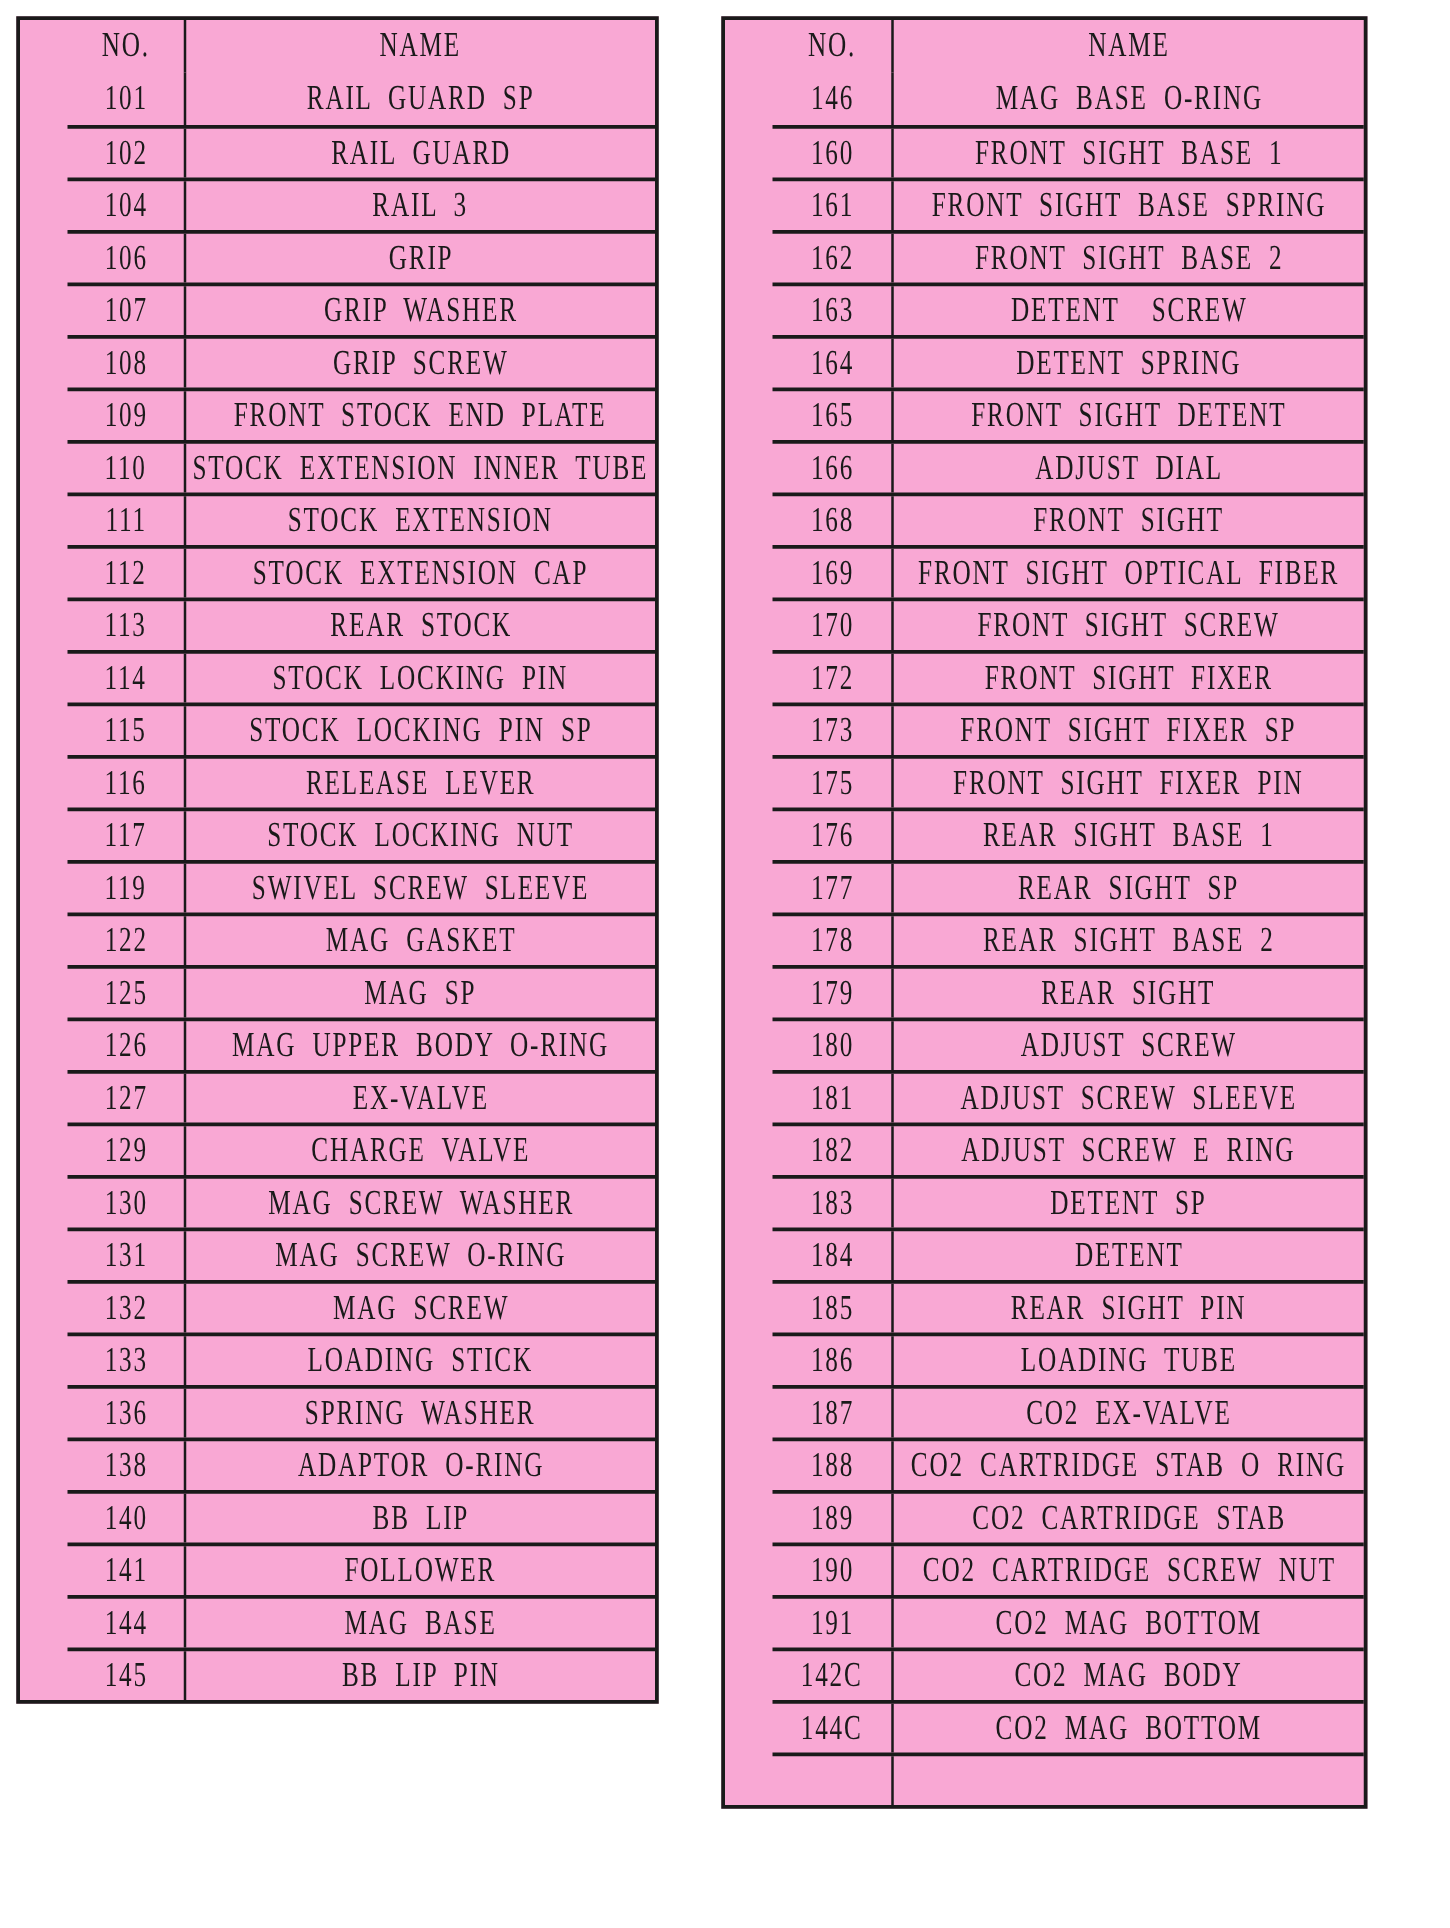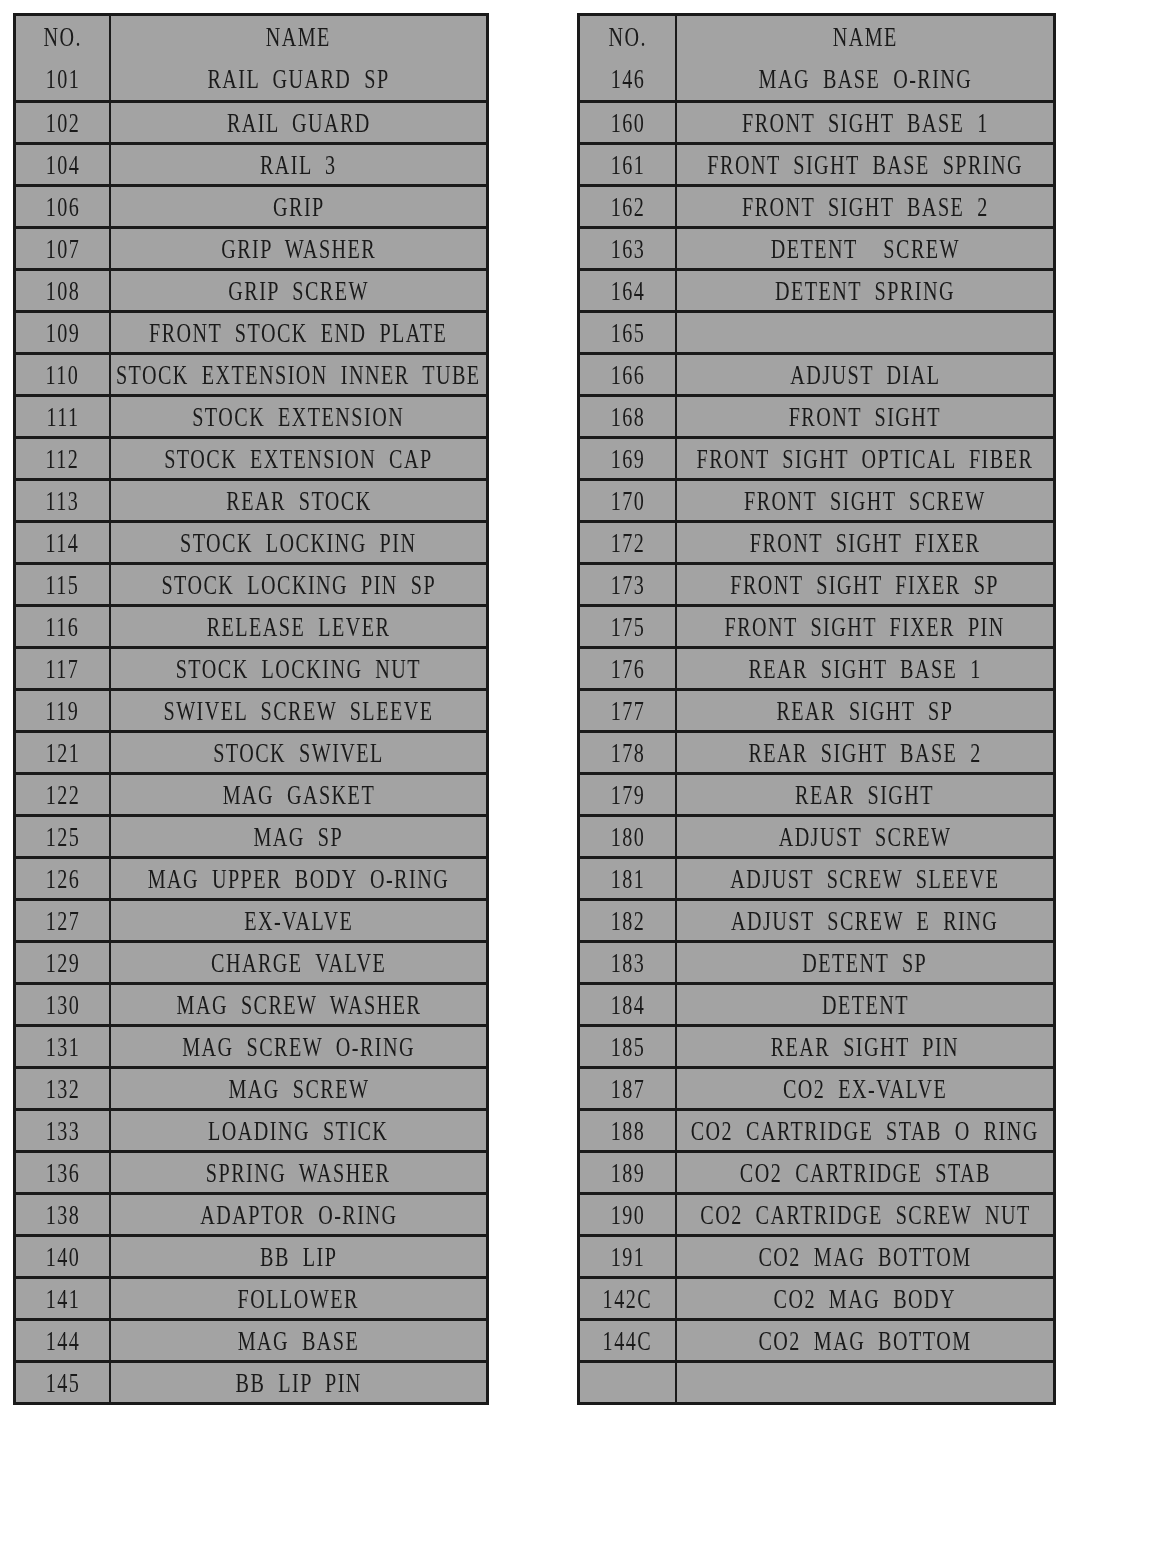--- a/index.html
+++ b/index.html
@@ -10,22 +10,23 @@
     width: 1160px;
     height: 1542px;
     background: #ffffff;
     position: relative;
     font-family: "Liberation Serif", serif;
     overflow: hidden;
   }
   .parts-table {
     position: absolute;
     top: 13px;
-    background: #a3a3a3;
+    background: #f9a8d4;
     border: 3px solid #1a1a1a;
+    padding-left: 38px;
   }
   #left-table  { left: 13px;  width: 470px; }
   #right-table { left: 577px; width: 473px; }
 
   .row {
     display: flex;
     box-sizing: border-box;
     height: 42px;
     border-top: 3px solid #1a1a1a;
   }
@@ -195,28 +196,20 @@
       <div class="row">
         <div class="cell no-cell">
           <span class="txt">119</span>
         </div>
         <div class="cell name-cell">
           <span class="txt">SWIVEL SCREW SLEEVE</span>
         </div>
       </div>
       <div class="row">
         <div class="cell no-cell">
-          <span class="txt">121</span>
-        </div>
-        <div class="cell name-cell">
-          <span class="txt">STOCK SWIVEL</span>
-        </div>
-      </div>
-      <div class="row">
-        <div class="cell no-cell">
           <span class="txt">122</span>
         </div>
         <div class="cell name-cell">
           <span class="txt">MAG GASKET</span>
         </div>
       </div>
       <div class="row">
         <div class="cell no-cell">
           <span class="txt">125</span>
         </div>
@@ -386,20 +379,23 @@
           <span class="txt">164</span>
         </div>
         <div class="cell name-cell">
           <span class="txt">DETENT SPRING</span>
         </div>
       </div>
       <div class="row">
         <div class="cell no-cell">
           <span class="txt">165</span>
         </div>
+        <div class="cell name-cell">
+          <span class="txt">FRONT SIGHT DETENT</span>
+        </div>
       </div>
       <div class="row">
         <div class="cell no-cell">
           <span class="txt">166</span>
         </div>
         <div class="cell name-cell">
           <span class="txt">ADJUST DIAL</span>
         </div>
       </div>
       <div class="row">
@@ -521,20 +517,28 @@
         <div class="cell name-cell">
           <span class="txt">DETENT</span>
         </div>
       </div>
       <div class="row">
         <div class="cell no-cell">
           <span class="txt">185</span>
         </div>
         <div class="cell name-cell">
           <span class="txt">REAR SIGHT PIN</span>
+        </div>
+      </div>
+      <div class="row">
+        <div class="cell no-cell">
+          <span class="txt">186</span>
+        </div>
+        <div class="cell name-cell">
+          <span class="txt">LOADING TUBE</span>
         </div>
       </div>
       <div class="row">
         <div class="cell no-cell">
           <span class="txt">187</span>
         </div>
         <div class="cell name-cell">
           <span class="txt">CO2 EX-VALVE</span>
         </div>
       </div>

